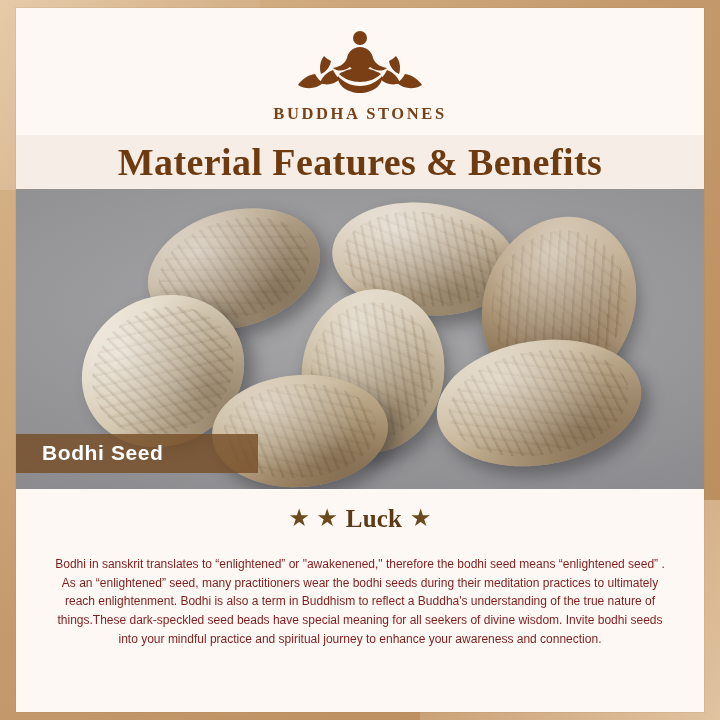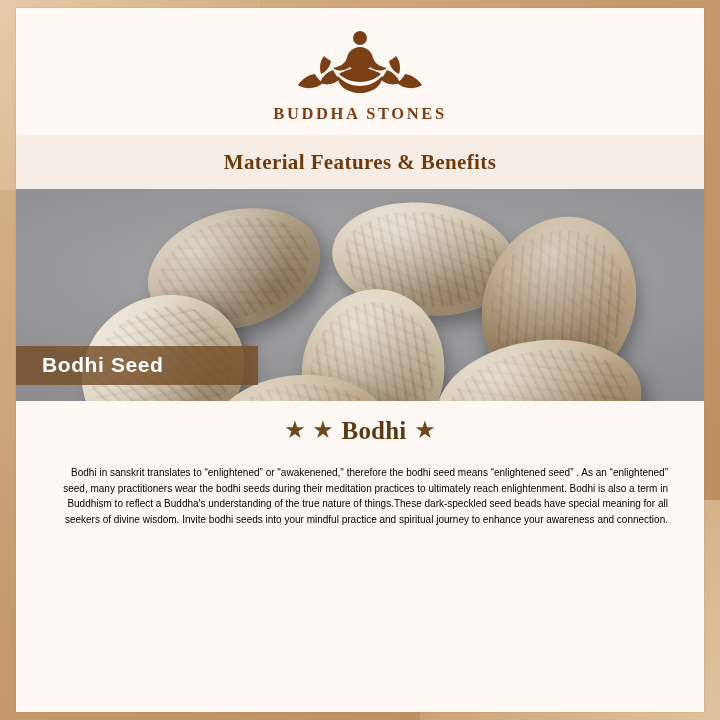--- a/index.html
+++ b/index.html
@@ -78,30 +78,30 @@
     background: #f6eee6;
   }
   .title-band .title {
     position: absolute;
     left: 0; right: 0; top: 0; bottom: 0;
     display: flex;
     align-items: center;
     justify-content: center;
     font-family: "Liberation Serif", serif;
     font-weight: 700;
-    font-size: 21px;
+    font-size: 38px;
     color: #6e3a10;
     letter-spacing: .4px;
   }
 
   
   .hero {
     position: relative;
     width: 688px;
-    height: 212px;
+    height: 300px;
     background:
       radial-gradient(ellipse 120% 100% at 50% 40%, #a7a7a8 0%, #929295 55%, #818185 100%);
     overflow: hidden;
   }
   .seed {
     position: absolute;
     border-radius: 50% 50% 50% 50%;
     box-shadow: 6px 10px 16px rgba(40,40,45,.42);
   }
   .seed .sheen {
@@ -173,24 +173,24 @@
     color: #6b4a1d;
     font-size: 21px;
     line-height: 1;
     position: relative;
     top: -1px;
   }
 
   
   .body-copy {
     padding: 10px 36px 0 36px;
-    font-size: 10px;
+    font-size: 12px;
     line-height: 1.56;
-    color: #000000;
-    text-align: right;
+    color: #7f1d1d;
+    text-align: center;
     font-family: "Liberation Sans", sans-serif;
   }
 
   
 </style>
 </head>
 <body>
 
 <div class="page">
   <div class="card">
@@ -253,21 +253,21 @@
           <div class="sheen"></div>
         </div>
 
       <div class="caption-tab">Bodhi  Seed</div>
     </div>
 
     <div class="benefits">
       <div class="benefits-line">
         <span class="star">★</span>
         <span class="star">★</span>
-        <span>Bodhi</span>
+        <span>Luck</span>
         <span class="star">★</span>
       </div>
     </div>
 
     <p class="body-copy">Bodhi in sanskrit translates to “enlightened” or "awakenened," therefore the bodhi seed means “enlightened seed” . As an “enlightened” seed, many practitioners wear the bodhi seeds during their meditation practices to ultimately reach enlightenment. Bodhi is also a term in Buddhism to reflect a Buddha's understanding of the true nature of things.These dark-speckled seed beads have special meaning for all seekers of divine wisdom. Invite bodhi seeds into your mindful practice and spiritual journey to enhance your awareness and connection.</p>
 
   </div>
 </div>
 
 </body></html>

